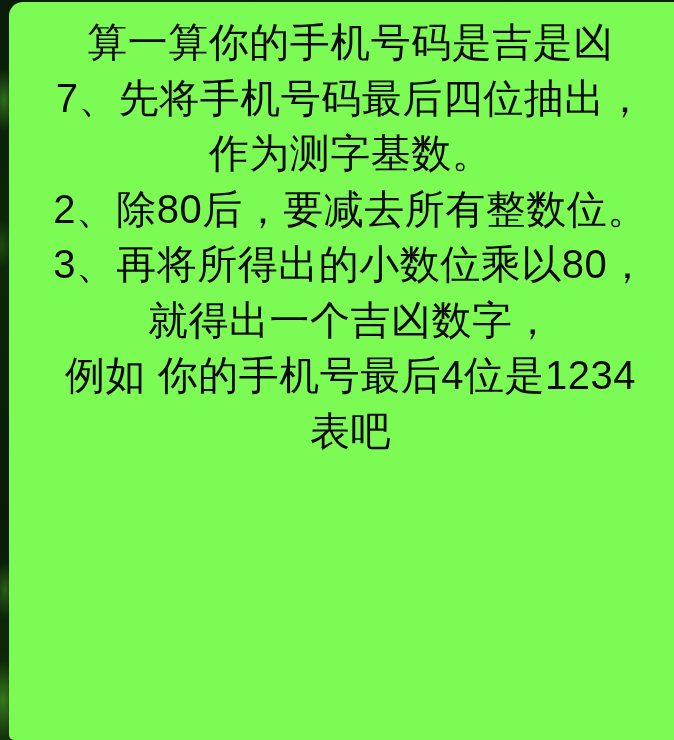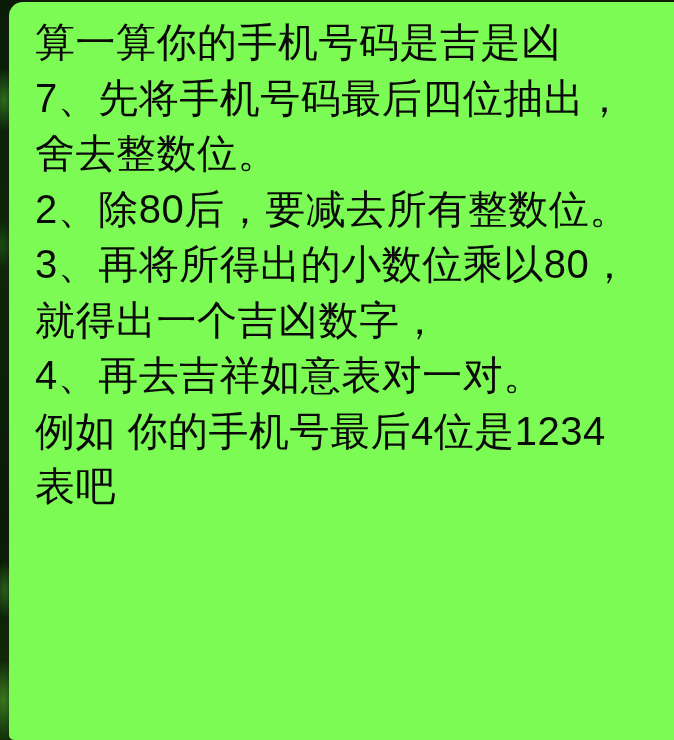--- a/index.html
+++ b/index.html
@@ -1,15 +1,15 @@
 <!DOCTYPE html>
 <html style="--bubble: #7dfb55; --bg_dark: #0b1f09; --text: #0a0a0a;"><head>
 <meta charset="utf-8">
 <style>
-  * { margin: 0; padding: 0; box-sizing: border-box; }
+  * { margin: 0; padding: 0; box-sizing: border-box; text-align: center; }
   html, body { width: 674px; height: 740px; overflow: hidden; }
   body {
     font-family: "Liberation Sans", "DejaVu Sans", sans-serif;
     background: var(--bg_dark, #0b1f09);
   }
   .scene {
     position: relative;
     width: 674px;
     height: 740px;
   }
@@ -45,21 +45,20 @@
   }
 </style>
 </head>
 <body>
 
 <div class="scene">
   <div class="bg-texture"></div>
   <div class="bubble">
     <div class="line">算一算你的手机号码是吉是凶</div>
     <div class="line">7、先将手机号码最后四位抽出，</div>
-    <div class="line">舍去整数位。</div>
+    <div class="line">作为测字基数。</div>
     <div class="line">2、除80后，要减去所有整数位。</div>
     <div class="line">3、再将所得出的小数位乘以80，</div>
     <div class="line">就得出一个吉凶数字，</div>
-    <div class="line">4、再去吉祥如意表对一对。</div>
     <div class="line">例如 你的手机号最后4位是1234</div>
     <div class="line">表吧</div>
   </div>
 </div>
 
 </body></html>

